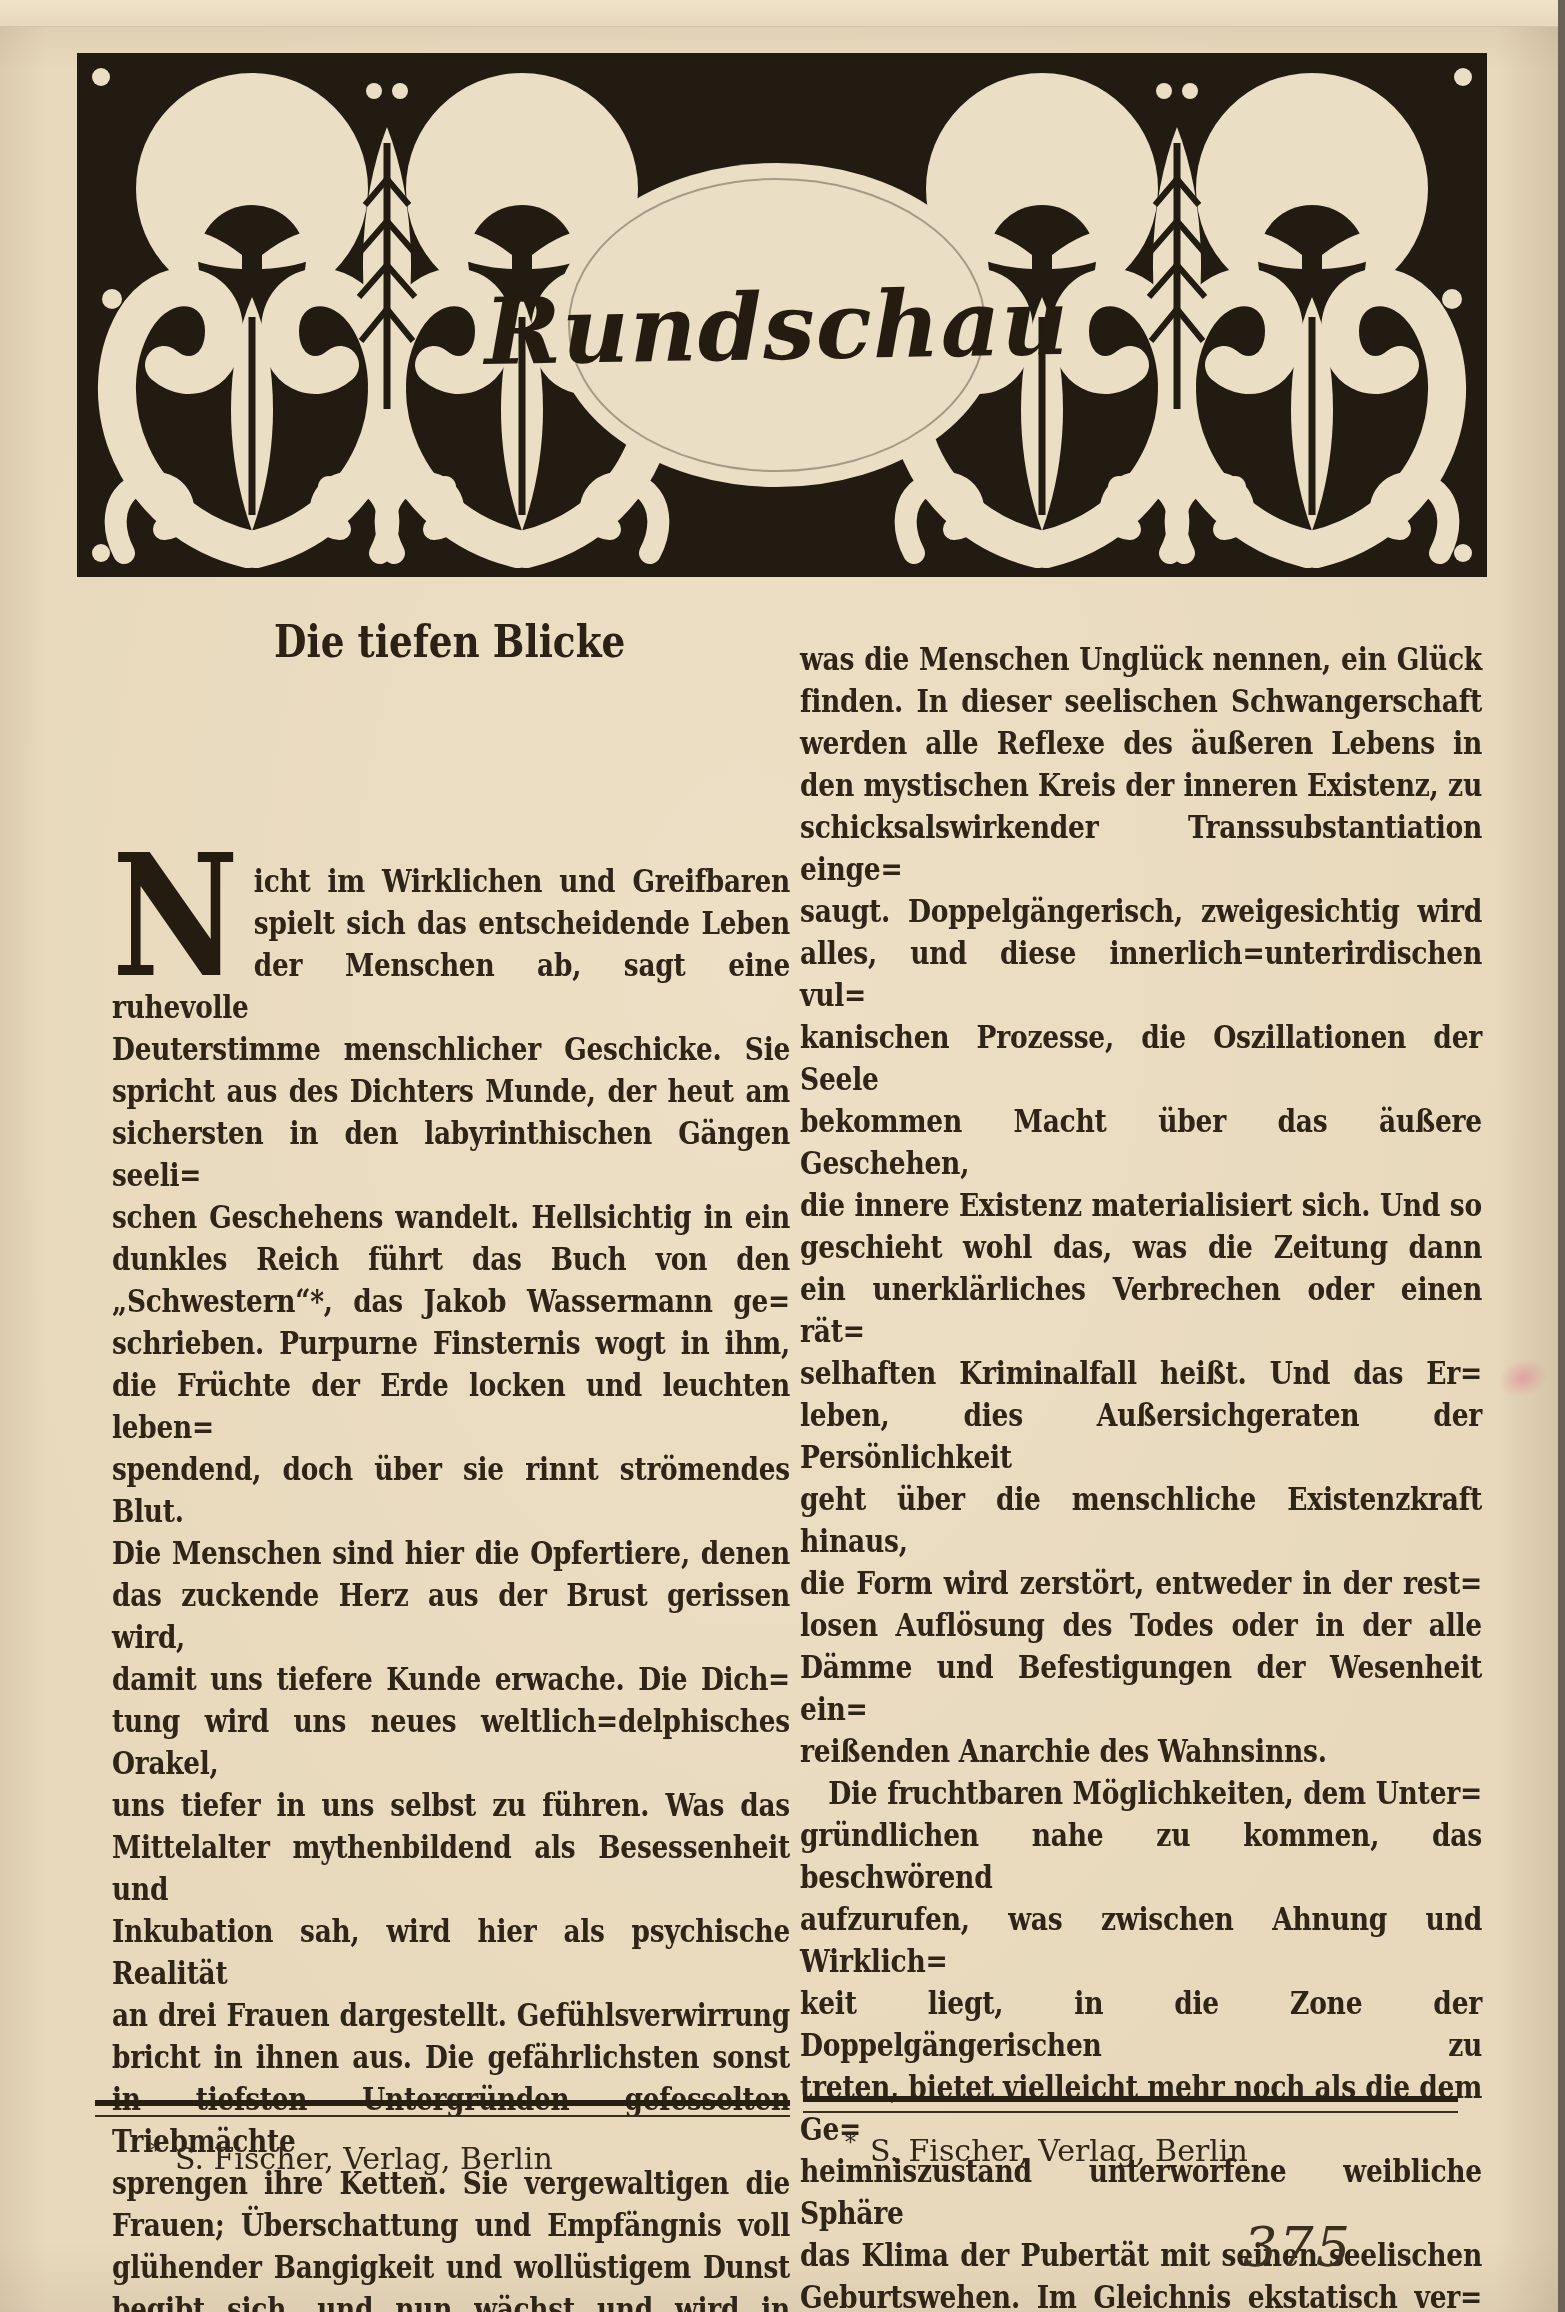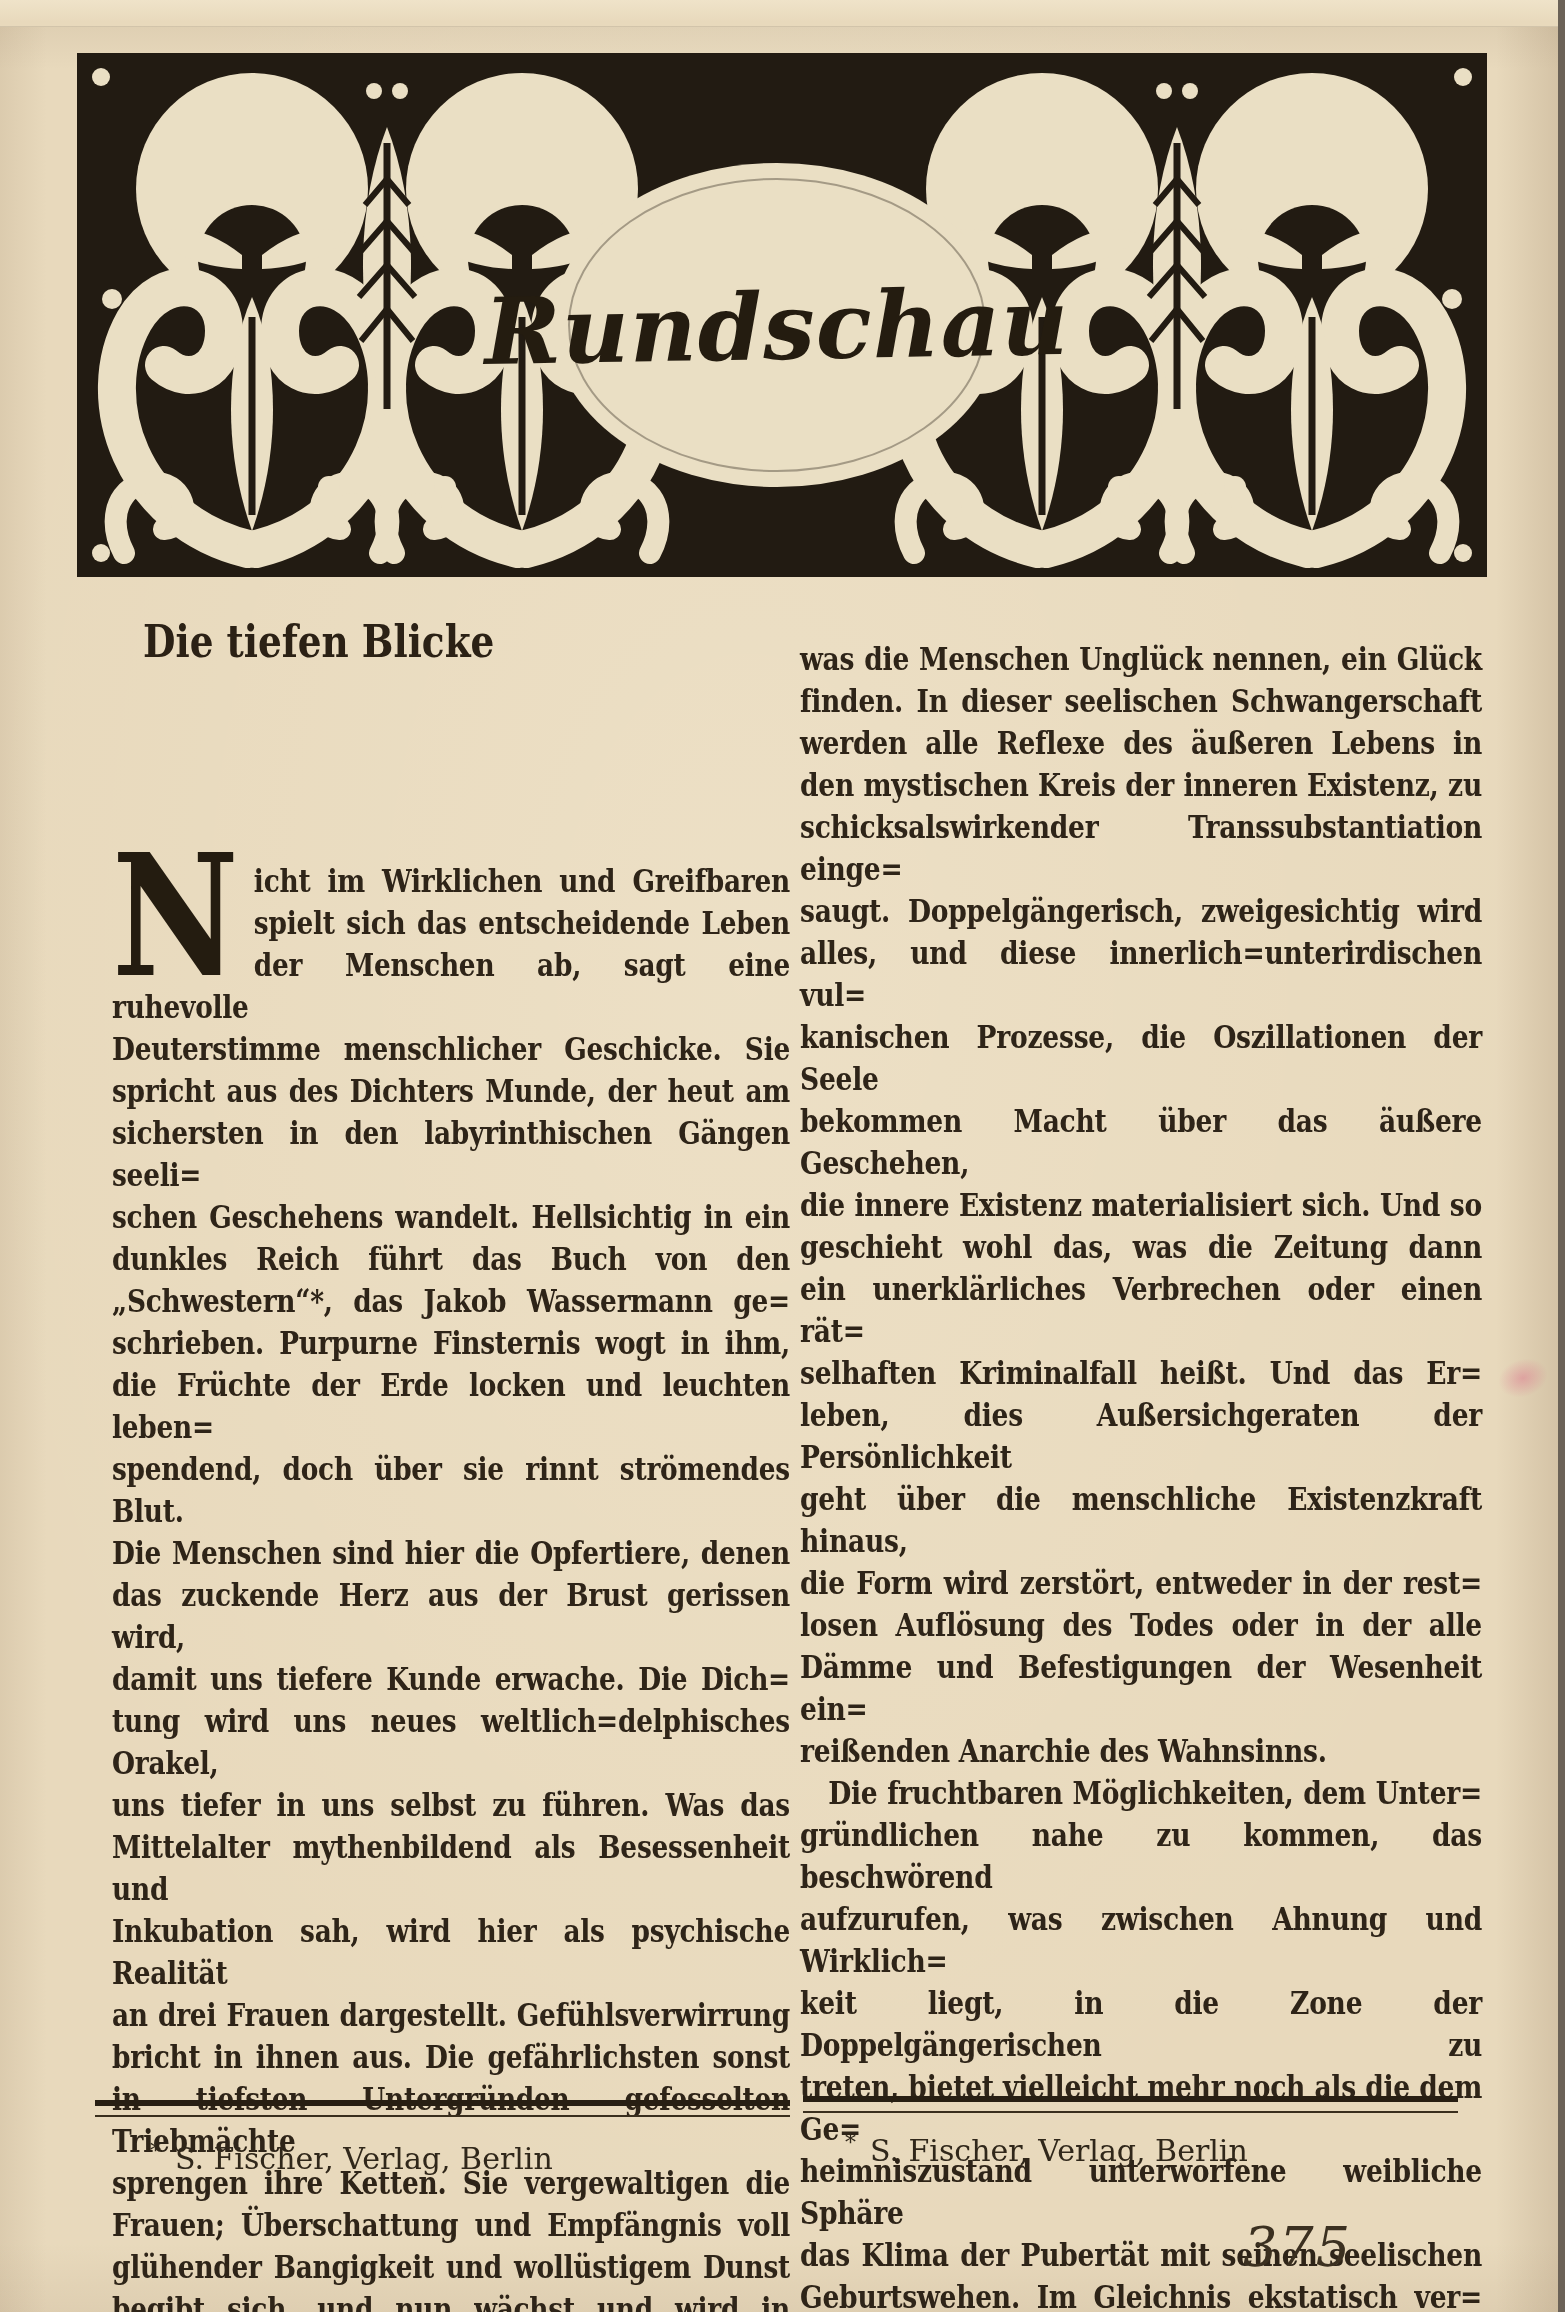--- a/index.html
+++ b/index.html
@@ -10,21 +10,21 @@
       linear-gradient(90deg, rgba(110,80,50,.10) 0, rgba(110,80,50,0) 3%, rgba(110,80,50,0) 96%, rgba(110,80,50,.16) 100%),
       linear-gradient(0deg, rgba(110,80,50,.08) 0, rgba(110,80,50,0) 3%, rgba(110,80,50,0) 97%, rgba(90,65,45,.10) 100%),
       radial-gradient(ellipse at 48% 42%, rgba(255,250,235,.20), rgba(255,250,235,0) 70%),
       #e8d9bc;
     font-family:"DejaVu Serif","Liberation Serif",serif;
     color:#2e2519;
   }
   .crease{position:absolute;left:0;top:0;width:100%;height:26px;
     background:linear-gradient(#efe3c9, #e8d9bc 85%);border-bottom:1px solid rgba(80,55,35,.18);}
   .banner{position:absolute;left:77px;top:53px;}
-  .title-wrap{position:absolute;left:112px;top:616px;width:676px;text-align:left;}
+  .title-wrap{position:absolute;left:112px;top:616px;width:676px;text-align:center;}
   .title-inner{display:inline-block;transform:scaleX(.85);transform-origin:50% 50%;
     font-size:44px;font-weight:700;letter-spacing:0;white-space:nowrap;color:#2b2115;}
   .epigraph{position:absolute;left:175px;top:706px;width:445px;}
   .ep-inner{width:610px;transform:scaleX(.73);transform-origin:0 0;
     font-size:26px;line-height:30px;font-weight:700;color:#30271a;}
   .ep-inner .bodyline{text-align:left;}
   .ep-inner .bodyline.align-right{text-align:right;}
   .attribution{text-align:right;padding-right:52px;font-size:26px;line-height:34px;font-weight:700;}
   .col{position:absolute;overflow:visible;}
   .col-left{left:112px;top:860px;width:678px;}

